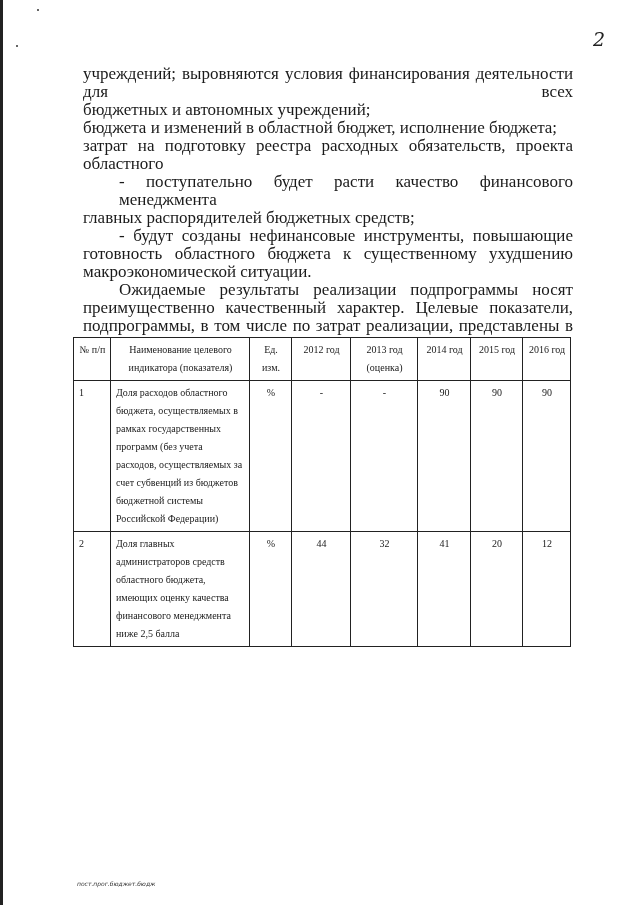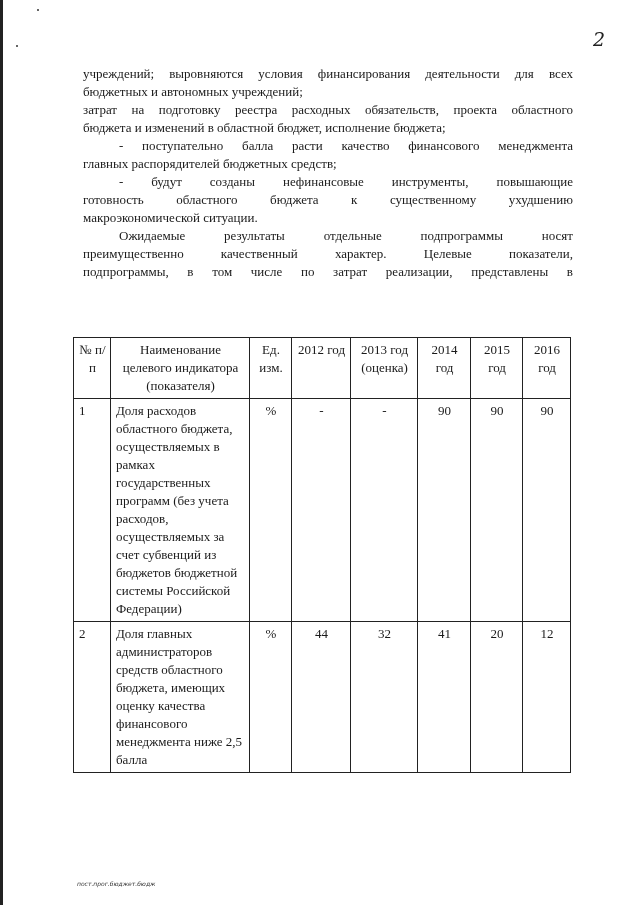--- a/index.html
+++ b/index.html
@@ -2,52 +2,52 @@
 <html><head>
 <meta charset="utf-8">
 <style>
   html, body { margin:0; padding:0; background:#ffffff; }
   body { width:640px; height:905px; position:relative; overflow:hidden;
          font-family:"Liberation Serif","DejaVu Serif",serif; color:#1a1a1a; }
   .leftbar { position:absolute; left:0; top:0; width:3px; height:905px; background:#222; }
   .speck { position:absolute; width:2px; height:2px; background:#333; border-radius:1px; }
   .pagenum { position:absolute; left:593px; top:28px; font-size:19px; font-style:italic;
              font-family:"DejaVu Serif",serif; color:#222; }
-  .text { position:absolute; left:83px; width:490px; font-size:13px; line-height:18px; }
+  .text { position:absolute; left:83px; width:490px; font-size:17px; line-height:18px; }
   .line { display:block; white-space:nowrap; }
   .just { text-align:justify; text-align-last:justify; white-space:normal; }
   .indent { padding-left:36px; }
   table.ind { position:absolute; left:73px; top:337px; border-collapse:collapse;
-              font-size:13px; line-height:18px; }
+              font-size:10px; line-height:18px; }
   table.ind td, table.ind th { border:1px solid #222; vertical-align:top; padding:3px 4px 3px 5px;
               font-weight:normal; }
   table.ind th { text-align:center; }
   td.c { text-align:center; }
   .footer { position:absolute; left:77px; top:880px; font-size:6px; font-style:italic; color:#333;
             font-family:"DejaVu Sans",sans-serif; }
 </style>
 </head>
 <body>
 
 <div class="leftbar"></div>
 <div class="speck" style="left:37px;top:9px;"></div>
 <div class="speck" style="left:16px;top:45px;"></div>
 <div class="pagenum">2</div>
 
 <div class="text" style="top:65px;">
   <span class="line just">учреждений; выровняются условия финансирования деятельности для всех</span>
   <span class="line">бюджетных и автономных учреждений;</span>
+  <span class="line">бюджета и изменений в областной бюджет, исполнение бюджета;</span>
   <span class="line just">затрат на подготовку реестра расходных обязательств, проекта областного</span>
-  <span class="line">бюджета и изменений в областной бюджет, исполнение бюджета;</span>
-  <span class="line just indent">- поступательно балла расти качество финансового менеджмента</span>
+  <span class="line just indent">- поступательно будет расти качество финансового менеджмента</span>
   <span class="line">главных распорядителей бюджетных средств;</span>
   <span class="line just indent">- будут созданы нефинансовые инструменты, повышающие</span>
   <span class="line just">готовность областного бюджета к существенному ухудшению</span>
   <span class="line">макроэкономической ситуации.</span>
-  <span class="line just indent">Ожидаемые результаты отдельные подпрограммы носят</span>
+  <span class="line just indent">Ожидаемые результаты реализации подпрограммы носят</span>
   <span class="line just">преимущественно качественный характер. Целевые показатели,</span>
   <span class="line just">подпрограммы, в том числе по затрат реализации, представлены в</span>
 </div>
 
 <table class="ind">
   <colgroup>
     <col style="width:37px">
       <col style="width:139px">
       <col style="width:42px">
     <col style="width:59px">

